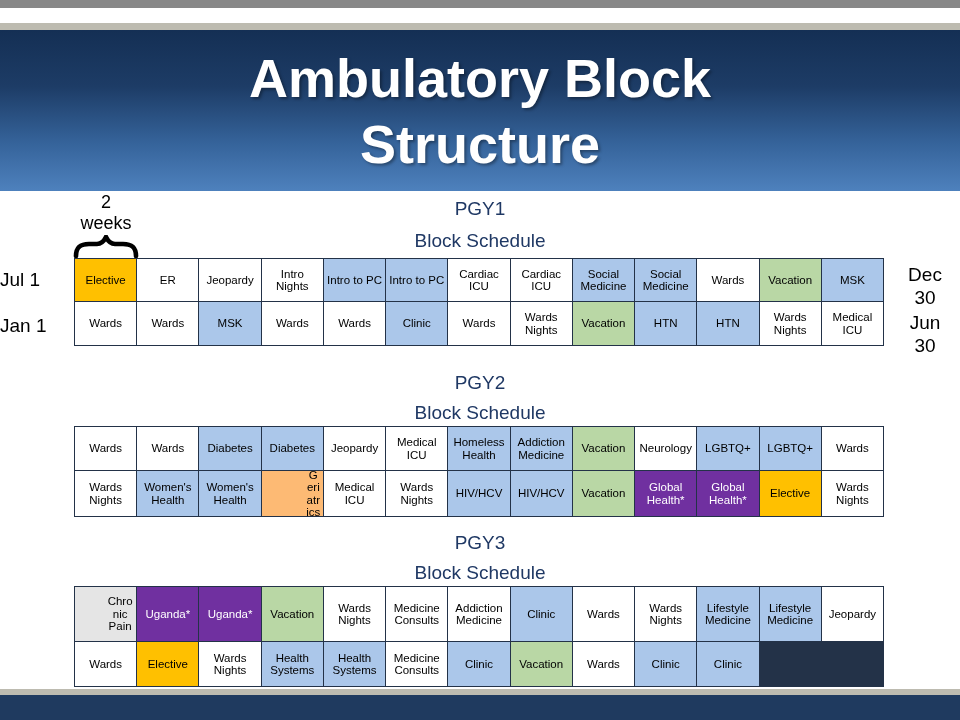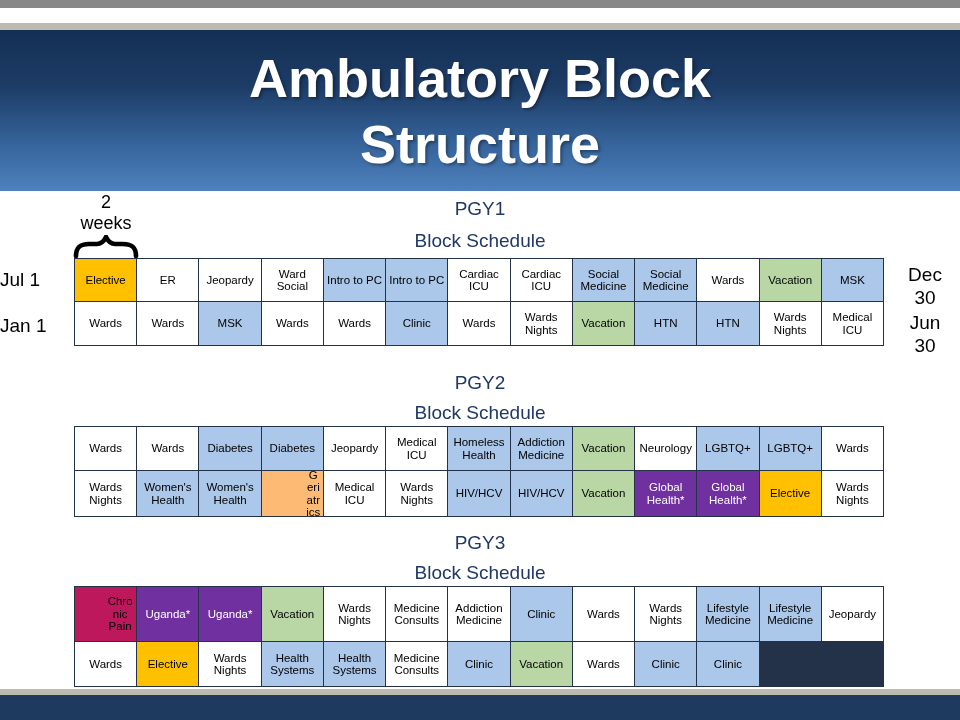--- a/index.html
+++ b/index.html
@@ -83,21 +83,21 @@
     <div>Jun</div>
     <div>30</div>
   </div>
 
   <div class="sec-title" id="sec0-title">PGY1</div>
   <div class="sec-sub" id="sec0-sub">Block Schedule</div>
   <div class="sched-table" id="table-0">
       <div class="cell" style="background: rgb(255, 192, 0); color: rgb(0, 0, 0);">Elective</div>
       <div class="cell" style="background: rgb(255, 255, 255); color: rgb(0, 0, 0);">ER</div>
       <div class="cell" style="background: rgb(255, 255, 255); color: rgb(0, 0, 0);">Jeopardy</div>
-      <div class="cell" style="background: rgb(255, 255, 255); color: rgb(0, 0, 0);">Ward Social</div>
+      <div class="cell" style="background: rgb(255, 255, 255); color: rgb(0, 0, 0);">Intro Nights</div>
       <div class="cell" style="background: rgb(171, 199, 234); color: rgb(0, 0, 0);">Intro to PC</div>
       <div class="cell" style="background: rgb(171, 199, 234); color: rgb(0, 0, 0);">Intro to PC</div>
       <div class="cell" style="background: rgb(255, 255, 255); color: rgb(0, 0, 0);">Cardiac ICU</div>
       <div class="cell" style="background: rgb(255, 255, 255); color: rgb(0, 0, 0);">Cardiac ICU</div>
       <div class="cell" style="background: rgb(171, 199, 234); color: rgb(0, 0, 0);">Social Medicine</div>
       <div class="cell" style="background: rgb(171, 199, 234); color: rgb(0, 0, 0);">Social Medicine</div>
       <div class="cell" style="background: rgb(255, 255, 255); color: rgb(0, 0, 0);">Wards</div>
       <div class="cell" style="background: rgb(185, 215, 165); color: rgb(0, 0, 0);">Vacation</div>
       <div class="cell" style="background: rgb(171, 199, 234); color: rgb(0, 0, 0);">MSK</div>
       <div class="cell" style="background: rgb(255, 255, 255); color: rgb(0, 0, 0);">Wards</div>
@@ -142,21 +142,21 @@
       <div class="cell" style="background: rgb(185, 215, 165); color: rgb(0, 0, 0);">Vacation</div>
       <div class="cell" style="background: rgb(112, 48, 160); color: rgb(255, 255, 255);">Global Health*</div>
       <div class="cell" style="background: rgb(112, 48, 160); color: rgb(255, 255, 255);">Global Health*</div>
       <div class="cell" style="background: rgb(255, 192, 0); color: rgb(0, 0, 0);">Elective</div>
       <div class="cell" style="background: rgb(255, 255, 255); color: rgb(0, 0, 0);">Wards Nights</div>
     </div>
 
   <div class="sec-title" id="sec2-title">PGY3</div>
   <div class="sec-sub" id="sec2-sub">Block Schedule</div>
   <div class="sched-table" id="table-2">
-      <div class="cell" style="background: #be185d; color: rgb(0, 0, 0); padding-left: 31px;">Chronic Pain</div>
+      <div class="cell" style="background: #e5e5e5; color: rgb(0, 0, 0); padding-left: 31px;">Chronic Pain</div>
       <div class="cell" style="background: rgb(112, 48, 160); color: rgb(255, 255, 255);">Uganda*</div>
       <div class="cell" style="background: rgb(112, 48, 160); color: rgb(255, 255, 255);">Uganda*</div>
       <div class="cell" style="background: rgb(185, 215, 165); color: rgb(0, 0, 0);">Vacation</div>
       <div class="cell" style="background: rgb(255, 255, 255); color: rgb(0, 0, 0);">Wards Nights</div>
       <div class="cell" style="background: rgb(255, 255, 255); color: rgb(0, 0, 0);">Medicine Consults</div>
       <div class="cell" style="background: rgb(255, 255, 255); color: rgb(0, 0, 0);">Addiction Medicine</div>
       <div class="cell" style="background: rgb(171, 199, 234); color: rgb(0, 0, 0);">Clinic</div>
       <div class="cell" style="background: rgb(255, 255, 255); color: rgb(0, 0, 0);">Wards</div>
       <div class="cell" style="background: rgb(255, 255, 255); color: rgb(0, 0, 0);">Wards Nights</div>
       <div class="cell" style="background: rgb(171, 199, 234); color: rgb(0, 0, 0);">Lifestyle Medicine</div>

